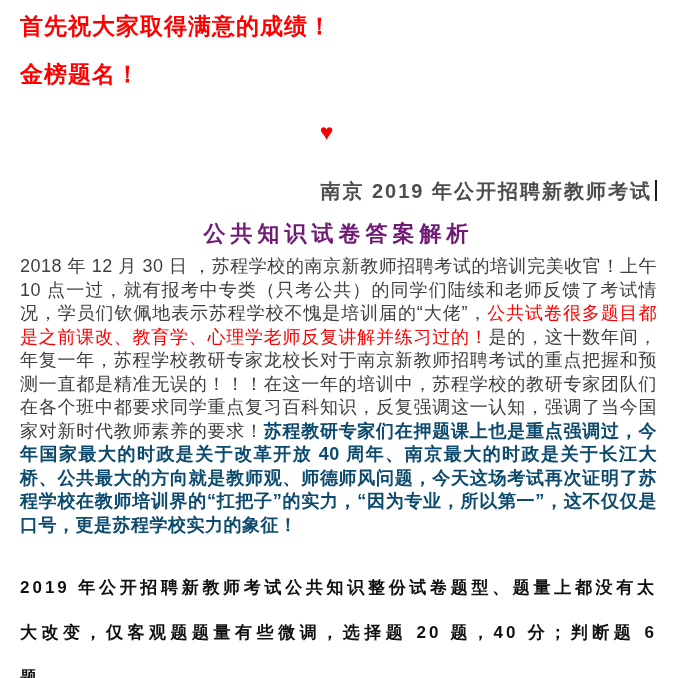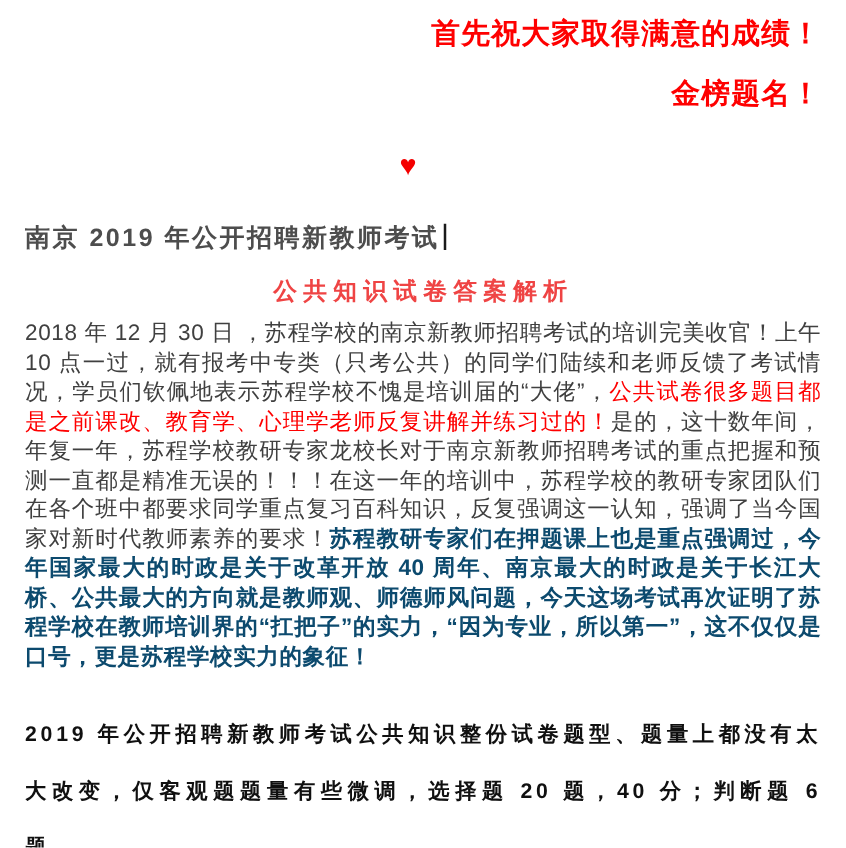--- a/index.html
+++ b/index.html
@@ -12,62 +12,62 @@
     height: 678px;
     overflow: hidden;
     font-family: "Liberation Sans", "DejaVu Sans", sans-serif;
   }
   .doc {
     width: 637px;
     padding: 12px 20px 0 20px;
   }
   .greeting {
     margin: 0;
-    text-align: right;
+    text-align: left;
     color: #fe0000;
     font-weight: bold;
     font-size: 23px;
     line-height: 28px;
     letter-spacing: 1px;
   }
   .greeting-2 {
     margin-top: 20px;
   }
   .heart-line {
     margin-top: 32px;
     text-align: center;
     color: #f40000;
     font-size: 23px;
     line-height: 24px;
     transform: translateX(-12px);
   }
   .doc-title {
     margin-top: 35px;
-    text-align: left;
+    text-align: right;
     color: #4d4d4d;
     font-weight: bold;
     font-size: 20px;
     line-height: 25px;
     letter-spacing: 2px;
     white-space: nowrap;
   }
   .caret {
     display: inline-block;
     width: 2px;
     height: 21px;
     background: #1a1a1a;
     margin-left: 3px;
     vertical-align: -3px;
   }
   .doc-subtitle {
     margin-top: 18px;
     text-align: center;
-    color: #ef4444;
+    color: #701a75;
     font-weight: bold;
-    font-size: 19px;
+    font-size: 22px;
     line-height: 24px;
     letter-spacing: 5px;
   }
   .body-para {
     margin: 9px 0 0 0;
     color: #404040;
     font-size: 18px;
     line-height: 23.5px;
     letter-spacing: 0.5px;
     text-align: justify;

